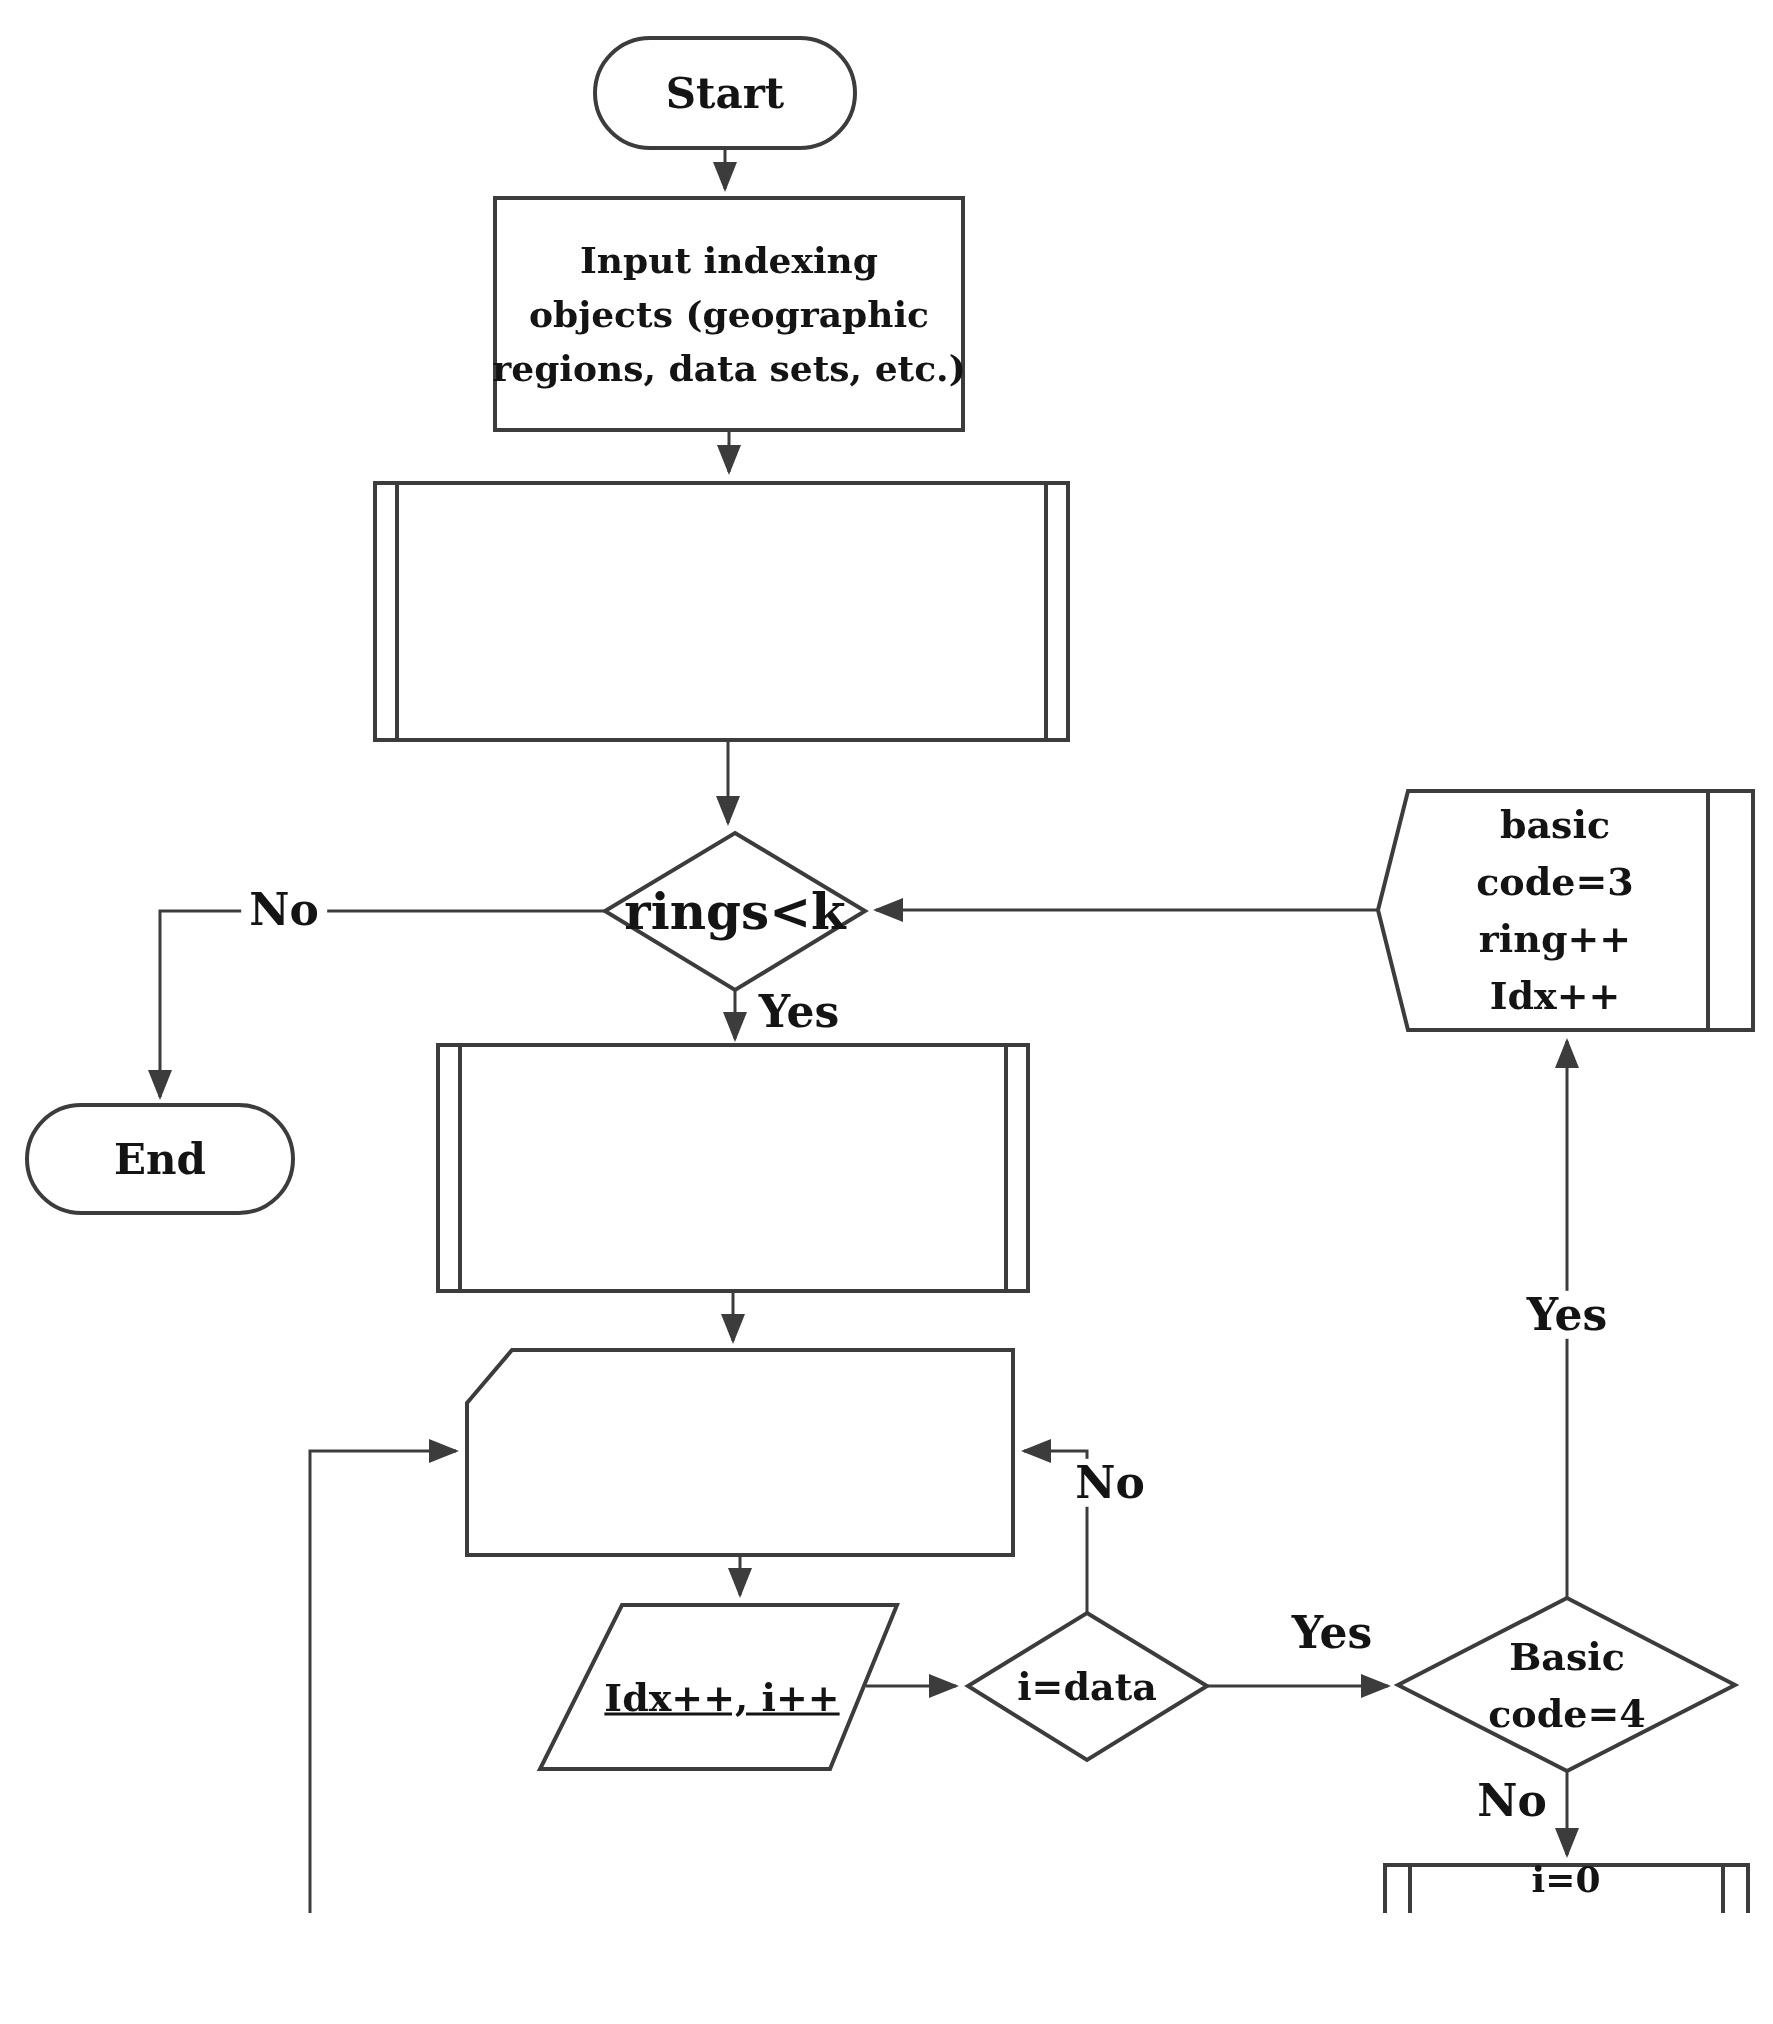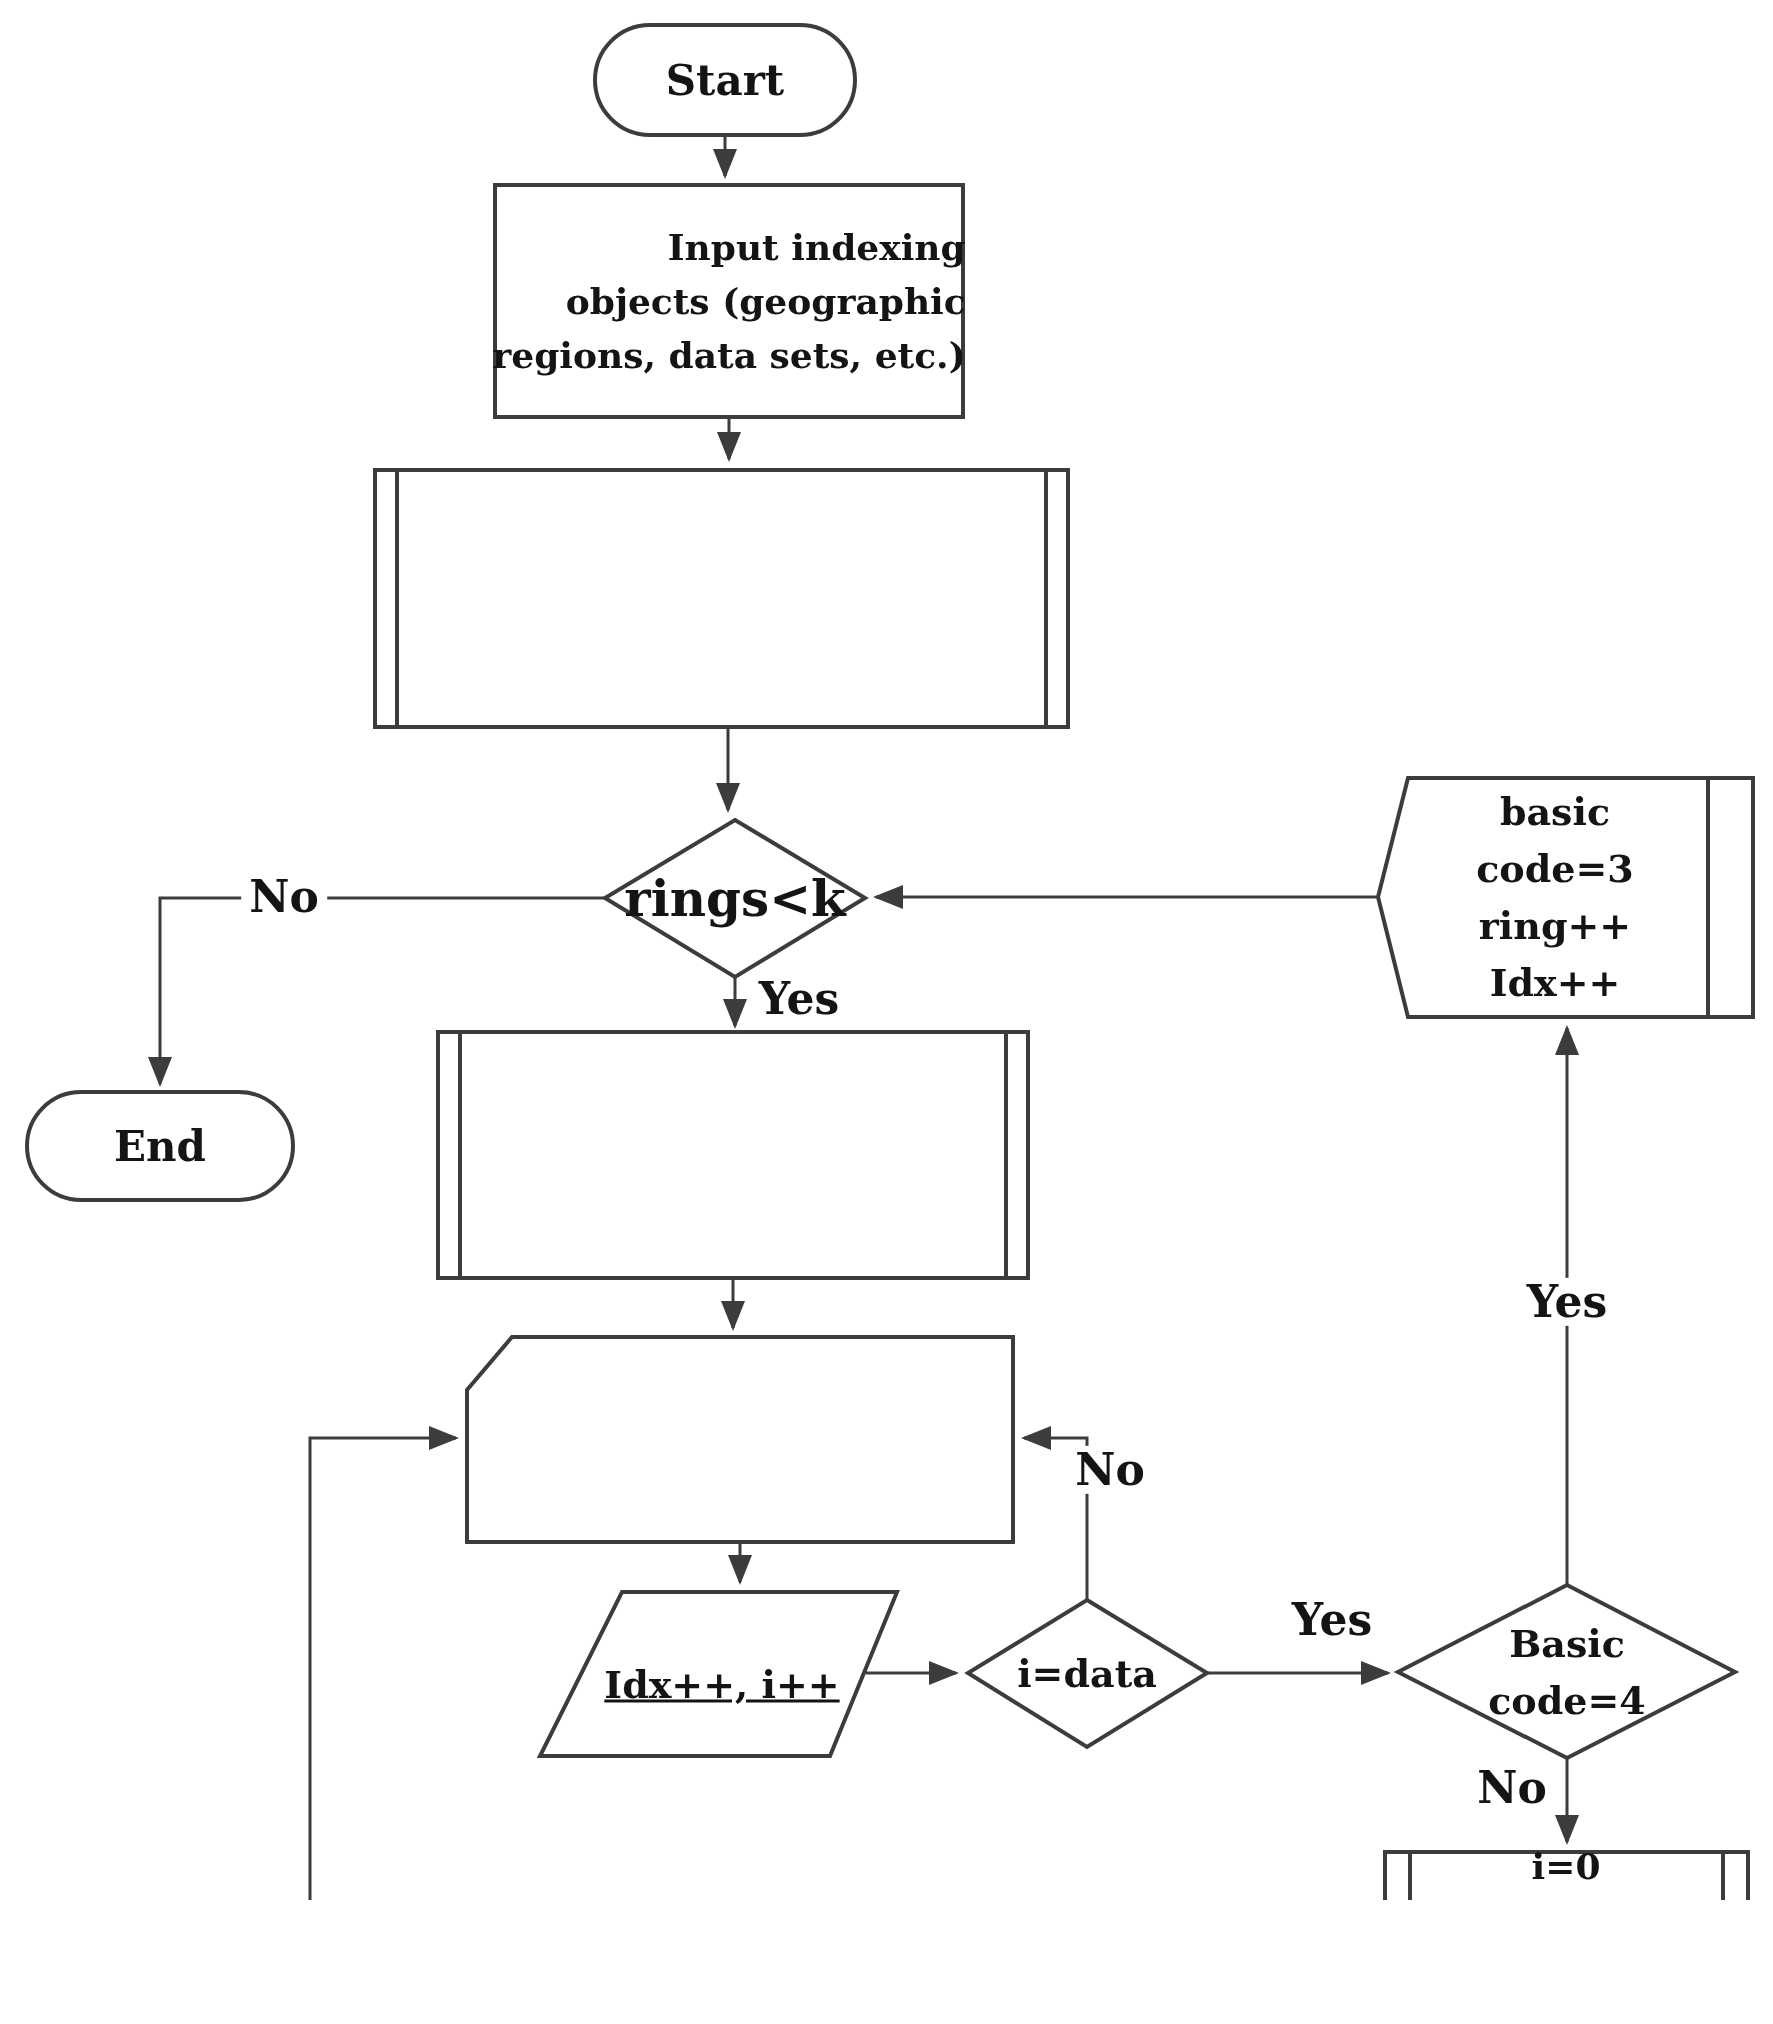--- a/index.html
+++ b/index.html
@@ -8,20 +8,21 @@
     --bg:#ffffff;
   }
   html,body{margin:0;padding:0;background:var(--bg);}
   .canvas{
     position:relative;
     width:1773px;
     height:1900px;
     background:var(--bg);
     font-family:"DejaVu Serif","Liberation Serif",serif;
     overflow:hidden;
+    margin-top:13px;
   }
   .layer{position:absolute;left:0;top:0;}
   .ntext{
     position:absolute;
     transform:translate(-50%,-50%);
     white-space:pre-line;
     text-align:center;
     font-weight:bold;
     color:var(--text);
     line-height:1.5;
@@ -99,21 +100,21 @@
       <line x1="1410" y1="1852" x2="1410" y2="1987"></line>
       <line x1="1723" y1="1852" x2="1723" y2="1987"></line>
 
       <polygon points="1408,778 1753,778 1753,1017 1408,1017 1378,897"></polygon>
       <line x1="1708" y1="778" x2="1708" y2="1017"></line>
     </g>
   </svg>
 
   <div class="ntext fs42" style="left:725px;top:80px;">Start</div>
 
-  <div class="ntext fs36" style="left:729px;top:301px;text-align:right;">Input indexing
+  <div class="ntext fs36" style="left:729px;top:301px;">Input indexing
 objects (geographic
 regions, data sets, etc.)</div>
 
 
   <div class="ntext fs40" style="left:735px;top:898px;">rings&lt;k</div>
 
   <div class="ntext fs42" style="left:160px;top:1146px;">End</div>
 
 
 

